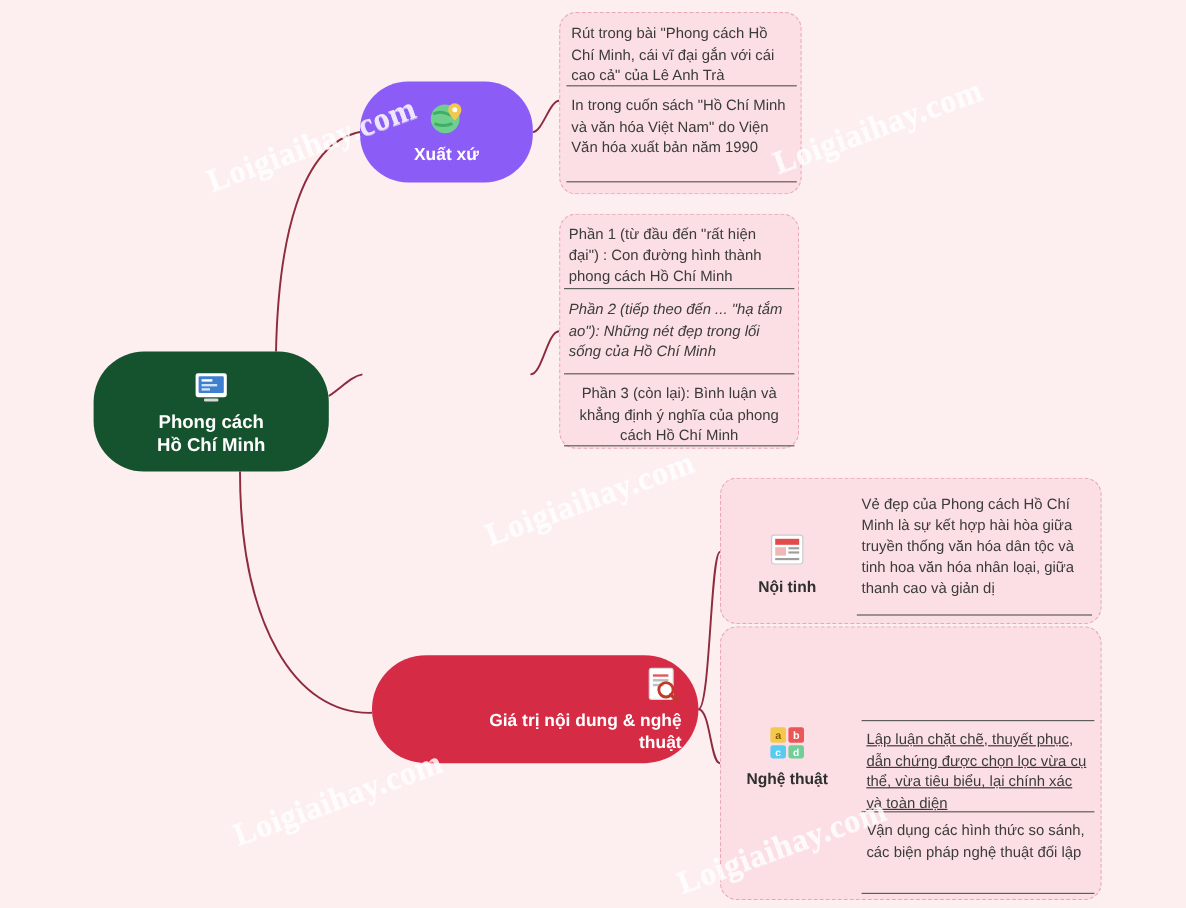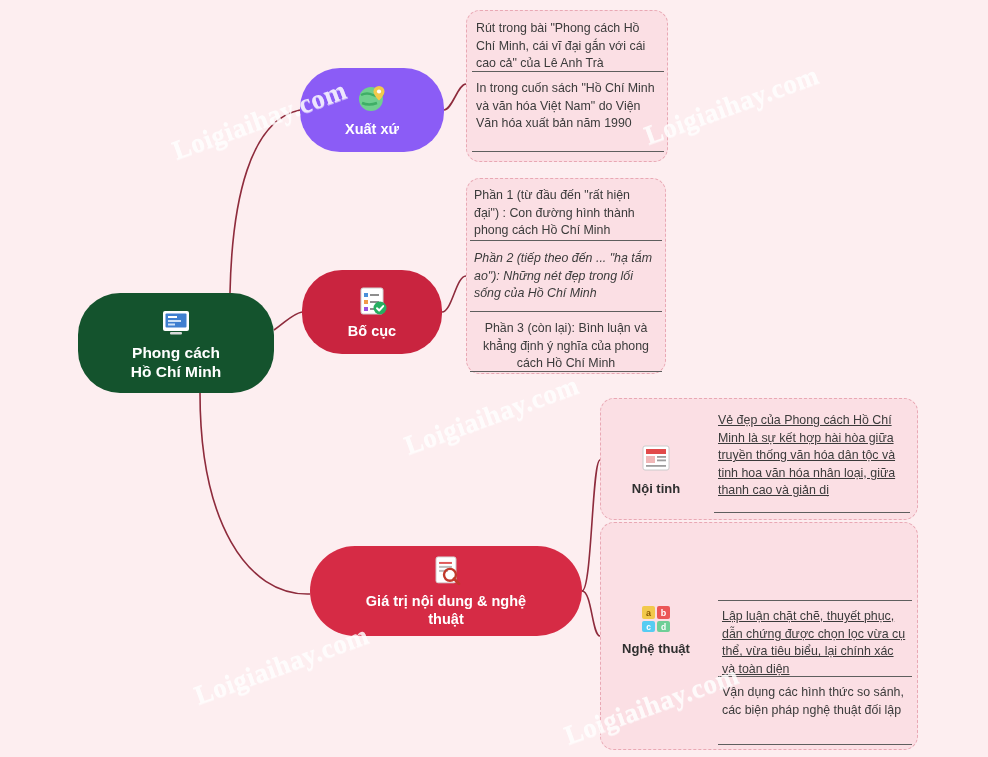--- a/index.html
+++ b/index.html
@@ -86,20 +86,21 @@
     border-radius: 40px;
   }
   #node-giatri {
     left: 310px;
     top: 546px;
     width: 272px;
     height: 90px;
     background: #d62b45;
     font-size: 14.5px;
     border-radius: 45px;
+    align-items: flex-end;
   }
   .node-icon {
     width: 34px;
     height: 34px;
     margin-bottom: 4px;
     display: block;
   }
   
   .panel {
     position: absolute;
@@ -188,34 +189,20 @@
     <svg class="node-icon" viewBox="0 0 34 34">
       <circle cx="16" cy="17" r="12" fill="#6fcf8f"></circle>
       <path d="M6 13 Q12 10 18 13 T28 12" stroke="#3fae66" stroke-width="2.5" fill="none"></path>
       <path d="M7 21 Q14 24 22 21" stroke="#3fae66" stroke-width="2.5" fill="none"></path>
       <path d="M24 4 a5.5 5.5 0 0 1 5.5 5.5 c0 4-5.5 9-5.5 9 s-5.5-5-5.5-9 A5.5 5.5 0 0 1 24 4 z" fill="#f2c94c"></path>
       <circle cx="24" cy="9.5" r="2.1" fill="#ffffff"></circle>
     </svg>
     <div class="label">Xuất xứ</div>
   </div>
 
-  <div class="node" id="node-bocuc">
-    <svg class="node-icon" viewBox="0 0 34 34">
-      <rect x="6" y="4" width="22" height="26" rx="2" fill="#ffffff" stroke="#d0d0d0"></rect>
-      <rect x="9" y="9" width="4" height="4" fill="#4a90d9"></rect>
-      <rect x="15" y="10" width="9" height="2" fill="#8e8e8e"></rect>
-      <rect x="9" y="16" width="4" height="4" fill="#f2994a"></rect>
-      <rect x="15" y="17" width="9" height="2" fill="#8e8e8e"></rect>
-      <rect x="9" y="23" width="4" height="4" fill="#9b51e0"></rect>
-      <rect x="15" y="24" width="6" height="2" fill="#8e8e8e"></rect>
-      <circle cx="25" cy="24" r="6.5" fill="#27ae60"></circle>
-      <path d="M22 24.2 l2.2 2.3 l4-4.4" stroke="#ffffff" stroke-width="2" fill="none" stroke-linecap="round" stroke-linejoin="round"></path>
-    </svg>
-    <div class="label">Bố cục</div>
-  </div>
 
   <div class="node" id="node-giatri">
     <svg class="node-icon" viewBox="0 0 34 34">
       <rect x="7" y="3" width="20" height="26" rx="2" fill="#ffffff" stroke="#d8d8d8"></rect>
       <rect x="10" y="8" width="13" height="2" fill="#e05a5a"></rect>
       <rect x="10" y="12" width="13" height="2" fill="#bdbdbd"></rect>
       <rect x="10" y="16" width="9" height="2" fill="#bdbdbd"></rect>
       <circle cx="21" cy="21" r="6" fill="none" stroke="#c0392b" stroke-width="2.4"></circle>
       <line x1="25" y1="25" x2="30" y2="30" stroke="#c0392b" stroke-width="2.8" stroke-linecap="round"></line>
     </svg>
@@ -239,21 +226,21 @@
     <svg class="sub-icon" viewBox="0 0 36 36">
       <rect x="5" y="6" width="26" height="24" rx="2" fill="#ffffff" stroke="#cccccc"></rect>
       <rect x="8" y="9" width="20" height="5" fill="#e24b4b"></rect>
       <rect x="8" y="16" width="9" height="7" fill="#f0b7b7"></rect>
       <rect x="19" y="16" width="9" height="1.8" fill="#9e9e9e"></rect>
       <rect x="19" y="19.5" width="9" height="1.8" fill="#9e9e9e"></rect>
       <rect x="8" y="25" width="20" height="1.8" fill="#9e9e9e"></rect>
     </svg>
     <div>Nội tinh</div>
   </div>
-  <div class="item" style="left:718px; top:412px; width:190px;text-decoration:underline;">Vẻ đẹp của Phong cách Hồ Chí Minh là sự kết hợp hài hòa giữa truyền thống văn hóa dân tộc và tinh hoa văn hóa nhân loại, giữa thanh cao và giản dị</div>
+  <div class="item" style="left:718px; top:412px; width:190px;">Vẻ đẹp của Phong cách Hồ Chí Minh là sự kết hợp hài hòa giữa truyền thống văn hóa dân tộc và tinh hoa văn hóa nhân loại, giữa thanh cao và giản dị</div>
   <div class="item-underline" style="left:714px; top:512px; width:196px;"></div>
 
   <div class="subnode" id="sub-nghethuat">
     <svg class="sub-icon" viewBox="0 0 36 36">
       <rect x="4" y="6" width="13" height="13" rx="2" fill="#f2c94c"></rect>
       <text x="10.5" y="16" font-size="9" text-anchor="middle" fill="#8a5a00" font-family="'Liberation Sans',sans-serif">a</text>
       <rect x="19" y="6" width="13" height="13" rx="2" fill="#eb5757"></rect>
       <text x="25.5" y="16" font-size="9" text-anchor="middle" fill="#ffffff" font-family="'Liberation Sans',sans-serif">b</text>
       <rect x="4" y="21" width="13" height="11" rx="2" fill="#56ccf2"></rect>
       <text x="10.5" y="30" font-size="8.5" text-anchor="middle" fill="#ffffff" font-family="'Liberation Sans',sans-serif">c</text>

